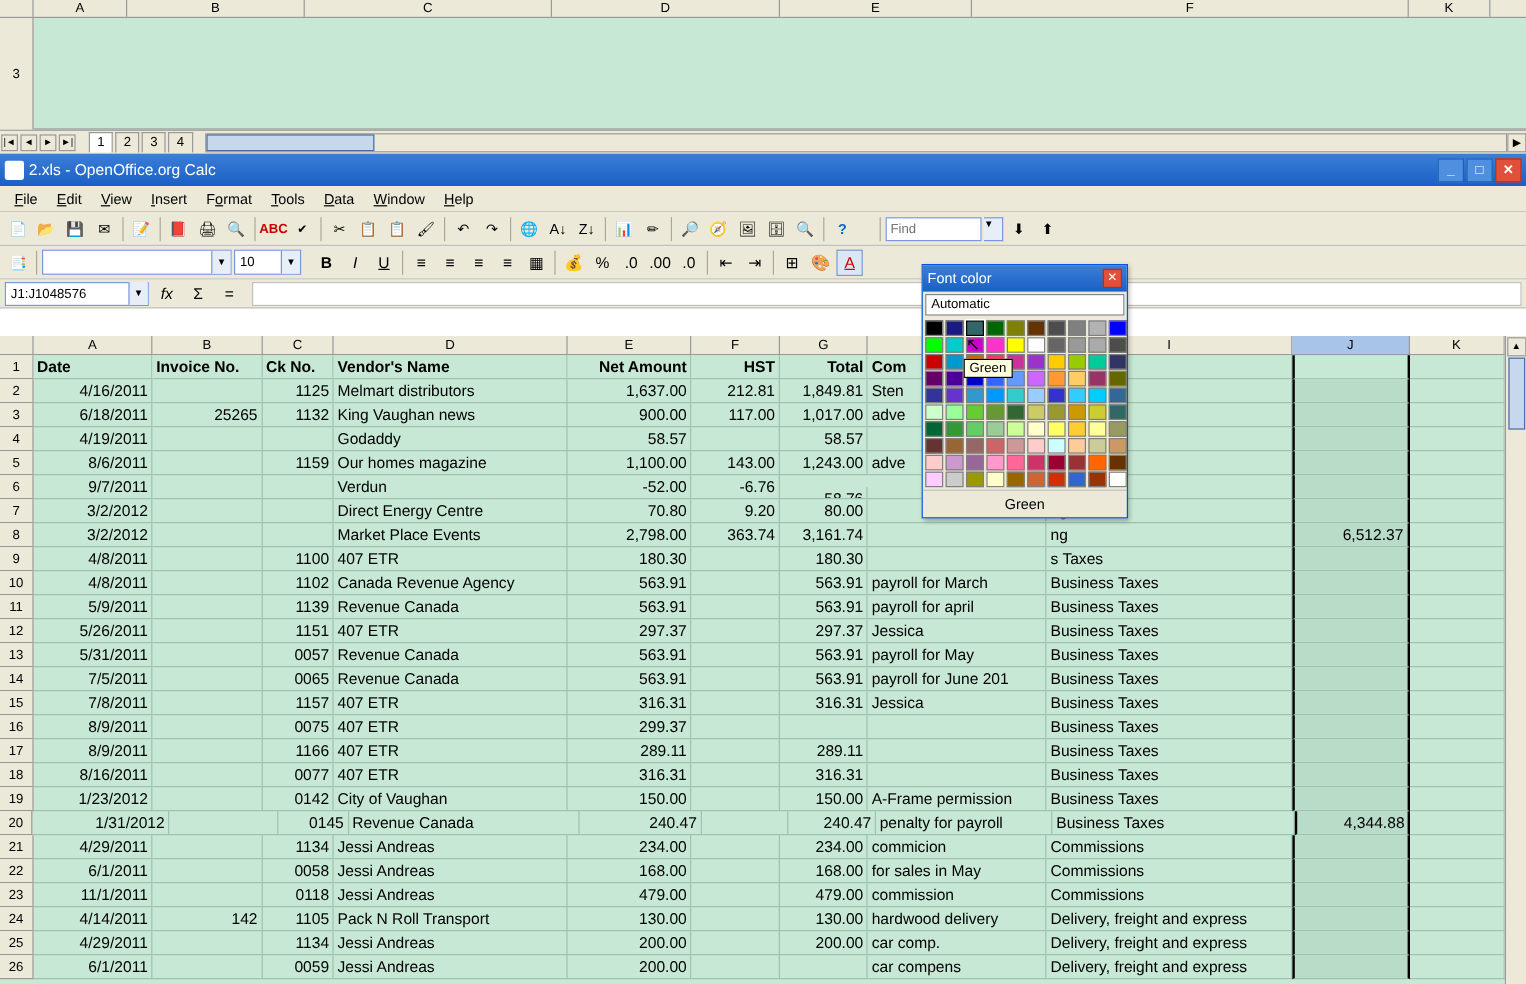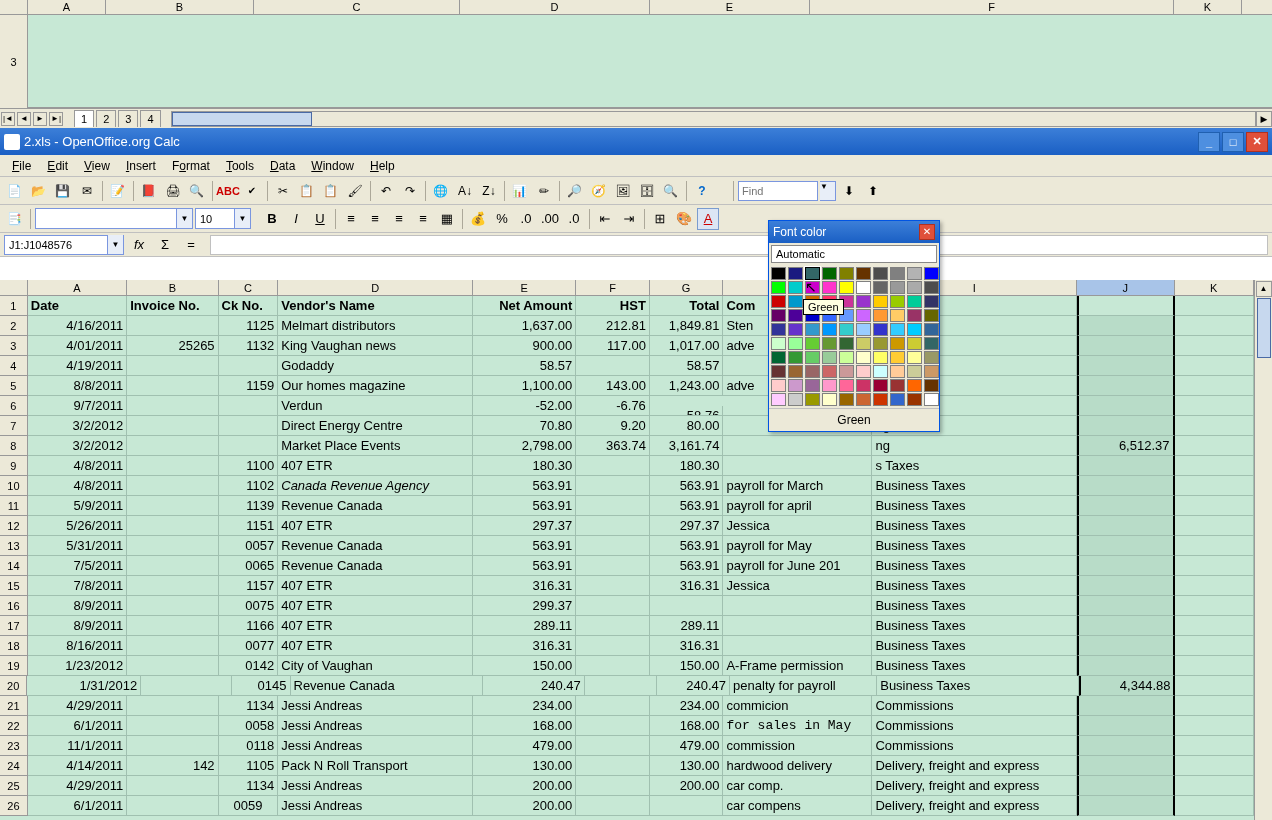--- a/index.html
+++ b/index.html
@@ -290,21 +290,21 @@
         <div class="cell r" style="width: 104px;">1,637.00</div>
         <div class="cell r" style="width: 74px;">212.81</div>
         <div class="cell r" style="width: 74px;">1,849.81</div>
         <div class="cell" style="width: 150px;">Sten</div>
         <div class="cell" style="width: 206px;">ng</div>
         <div class="cell r sel-col" style="width: 98px;"></div>
         <div class="cell" style="width: 80px;"></div>
       </div>
       <div class="grid-row">
         <div class="row-head">3</div>
-        <div class="cell r" style="width: 100px;">4/01/2011</div>
+        <div class="cell r" style="width: 100px;">6/18/2011</div>
         <div class="cell r" style="width: 92px;">25265</div>
         <div class="cell r" style="width: 60px;">1132</div>
         <div class="cell" style="width: 196px;">King Vaughan news</div>
         <div class="cell r" style="width: 104px;">900.00</div>
         <div class="cell r" style="width: 74px;">117.00</div>
         <div class="cell r" style="width: 74px;">1,017.00</div>
         <div class="cell" style="width: 150px;">adve</div>
         <div class="cell" style="width: 206px;">ng</div>
         <div class="cell r sel-col" style="width: 98px;"></div>
         <div class="cell" style="width: 80px;"></div>
@@ -318,21 +318,21 @@
         <div class="cell r" style="width: 104px;">58.57</div>
         <div class="cell r" style="width: 74px;"></div>
         <div class="cell r" style="width: 74px;">58.57</div>
         <div class="cell" style="width: 150px;"></div>
         <div class="cell" style="width: 206px;">ng</div>
         <div class="cell r sel-col" style="width: 98px;"></div>
         <div class="cell" style="width: 80px;"></div>
       </div>
       <div class="grid-row">
         <div class="row-head">5</div>
-        <div class="cell r" style="width: 100px;">8/8/2011</div>
+        <div class="cell r" style="width: 100px;">8/6/2011</div>
         <div class="cell r" style="width: 92px;"></div>
         <div class="cell r" style="width: 60px;">1159</div>
         <div class="cell" style="width: 196px;">Our homes magazine</div>
         <div class="cell r" style="width: 104px;">1,100.00</div>
         <div class="cell r" style="width: 74px;">143.00</div>
         <div class="cell r" style="width: 74px;">1,243.00</div>
         <div class="cell" style="width: 150px;">adve</div>
         <div class="cell" style="width: 206px;">ng</div>
         <div class="cell r sel-col" style="width: 98px;"></div>
         <div class="cell" style="width: 80px;"></div>
@@ -391,21 +391,21 @@
         <div class="cell" style="width: 150px;"></div>
         <div class="cell" style="width: 206px;">s Taxes</div>
         <div class="cell r sel-col" style="width: 98px;"></div>
         <div class="cell" style="width: 80px;"></div>
       </div>
       <div class="grid-row">
         <div class="row-head">10</div>
         <div class="cell r" style="width: 100px;">4/8/2011</div>
         <div class="cell r" style="width: 92px;"></div>
         <div class="cell r" style="width: 60px;">1102</div>
-        <div class="cell" style="width: 196px; font-style: italic;">Canada Revenue Agency</div>
+        <div class="cell" style="width: 196px;">Canada Revenue Agency</div>
         <div class="cell r" style="width: 104px;">563.91</div>
         <div class="cell r" style="width: 74px;"></div>
         <div class="cell r" style="width: 74px;">563.91</div>
         <div class="cell" style="width: 150px;">payroll for March</div>
         <div class="cell" style="width: 206px;">Business Taxes</div>
         <div class="cell r sel-col" style="width: 98px;"></div>
         <div class="cell" style="width: 80px;"></div>
       </div>
       <div class="grid-row">
         <div class="row-head">11</div>
@@ -563,21 +563,21 @@
       </div>
       <div class="grid-row">
         <div class="row-head">22</div>
         <div class="cell r" style="width: 100px;">6/1/2011</div>
         <div class="cell r" style="width: 92px;"></div>
         <div class="cell r" style="width: 60px;">0058</div>
         <div class="cell" style="width: 196px;">Jessi Andreas</div>
         <div class="cell r" style="width: 104px;">168.00</div>
         <div class="cell r" style="width: 74px;"></div>
         <div class="cell r" style="width: 74px;">168.00</div>
-        <div class="cell" style="width: 150px; font-family: Liberation Mono, monospace;">for sales in May</div>
+        <div class="cell" style="width: 150px;">for sales in May</div>
         <div class="cell" style="width: 206px;">Commissions</div>
         <div class="cell r sel-col" style="width: 98px;"></div>
         <div class="cell" style="width: 80px;"></div>
       </div>
       <div class="grid-row">
         <div class="row-head">23</div>
         <div class="cell r" style="width: 100px;">11/1/2011</div>
         <div class="cell r" style="width: 92px;"></div>
         <div class="cell r" style="width: 60px;">0118</div>
         <div class="cell" style="width: 196px;">Jessi Andreas</div>
@@ -614,21 +614,21 @@
         <div class="cell r" style="width: 74px;">200.00</div>
         <div class="cell" style="width: 150px;">car comp.</div>
         <div class="cell" style="width: 206px;">Delivery, freight and express</div>
         <div class="cell r sel-col" style="width: 98px;"></div>
         <div class="cell" style="width: 80px;"></div>
       </div>
       <div class="grid-row">
         <div class="row-head">26</div>
         <div class="cell r" style="width: 100px;">6/1/2011</div>
         <div class="cell r" style="width: 92px;"></div>
-        <div class="cell r" style="width: 60px; text-align: center;">0059</div>
+        <div class="cell r" style="width: 60px;">0059</div>
         <div class="cell" style="width: 196px;">Jessi Andreas</div>
         <div class="cell r" style="width: 104px;">200.00</div>
         <div class="cell r" style="width: 74px;"></div>
         <div class="cell r" style="width: 74px;"></div>
         <div class="cell" style="width: 150px;">car compens</div>
         <div class="cell" style="width: 206px;">Delivery, freight and express</div>
         <div class="cell r sel-col" style="width: 98px;"></div>
         <div class="cell" style="width: 80px;"></div>
       </div>
     </div>

